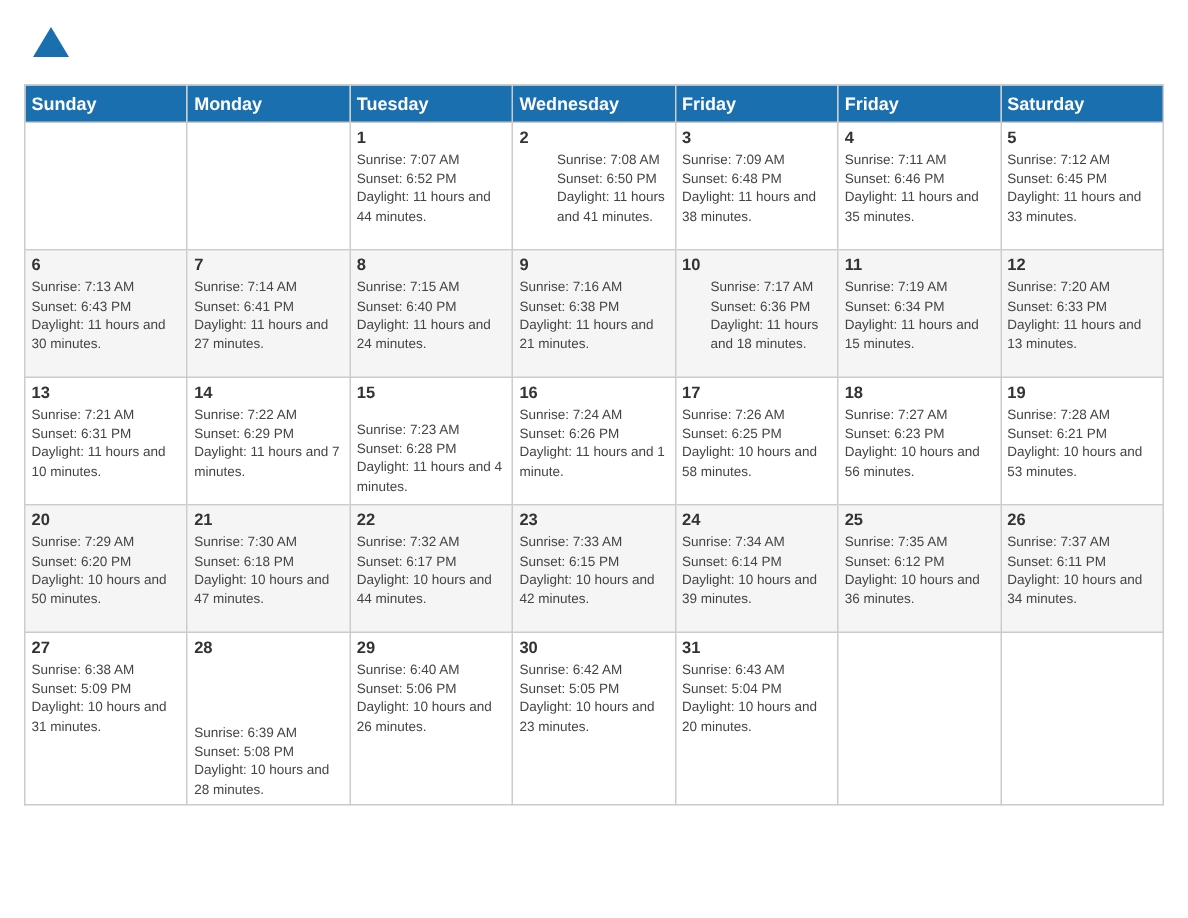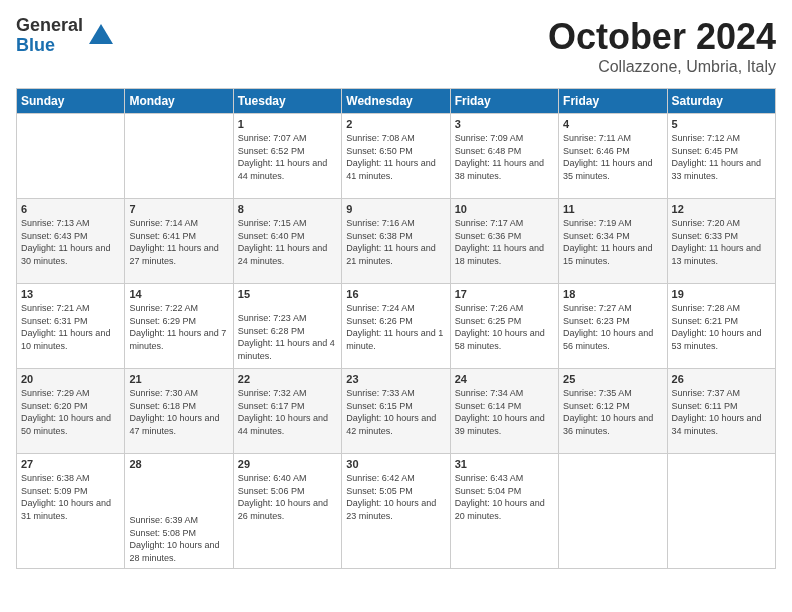--- a/index.html
+++ b/index.html
@@ -92,31 +92,23 @@
     }
     .empty-cell {
       background: #fff !important;
     }
   </style>
 </head>
 <body>
 
 <div class="header">
   <div class="logo">
-    <div class="logo-text">
-      <span class="logo-general">General</span>
-      <span class="logo-blue">Blue</span>
-    </div>
     <svg class="logo-icon" viewBox="0 0 28 28">
       <polygon points="14,2 26,22 2,22" fill="#1a6faf"></polygon>
     </svg>
-  </div>
-  <div class="title-block">
-    <div class="month-title">October 2024</div>
-    <div class="subtitle">Collazzone, Umbria, Italy</div>
   </div>
 </div>
 
 <table>
   <thead>
     <tr>
     <th>Sunday</th>
         <th>Monday</th>
         <th>Tuesday</th>
         <th>Wednesday</th>
@@ -130,21 +122,21 @@
         <td class="empty-cell"></td>
         <td class="empty-cell"></td>
         <td>
           <span class="day-number">1</span>
           <div class="day-info" style="white-space: pre-line;">Sunrise: 7:07 AM
 Sunset: 6:52 PM
 Daylight: 11 hours and 44 minutes.</div>
         </td>
         <td>
           <span class="day-number">2</span>
-          <div class="day-info" style="white-space: pre-line;">Sunrise: 7:08 AM
+          <div class="day-info" style="white-space: pre-line; margin-left: 25px;">Sunrise: 7:08 AM
 Sunset: 6:50 PM
 Daylight: 11 hours and 41 minutes.</div>
         </td>
         <td>
           <span class="day-number">3</span>
           <div class="day-info" style="white-space: pre-line;">Sunrise: 7:09 AM
 Sunset: 6:48 PM
 Daylight: 11 hours and 38 minutes.</div>
         </td>
         <td>
@@ -180,21 +172,21 @@
 Daylight: 11 hours and 24 minutes.</div>
         </td>
         <td>
           <span class="day-number">9</span>
           <div class="day-info" style="white-space: pre-line;">Sunrise: 7:16 AM
 Sunset: 6:38 PM
 Daylight: 11 hours and 21 minutes.</div>
         </td>
         <td>
           <span class="day-number">10</span>
-          <div class="day-info" style="white-space: pre-line;">Sunrise: 7:17 AM
+          <div class="day-info" style="white-space: pre-line; margin-left: 19px;">Sunrise: 7:17 AM
 Sunset: 6:36 PM
 Daylight: 11 hours and 18 minutes.</div>
         </td>
         <td>
           <span class="day-number">11</span>
           <div class="day-info" style="white-space: pre-line;">Sunrise: 7:19 AM
 Sunset: 6:34 PM
 Daylight: 11 hours and 15 minutes.</div>
         </td>
         <td>

